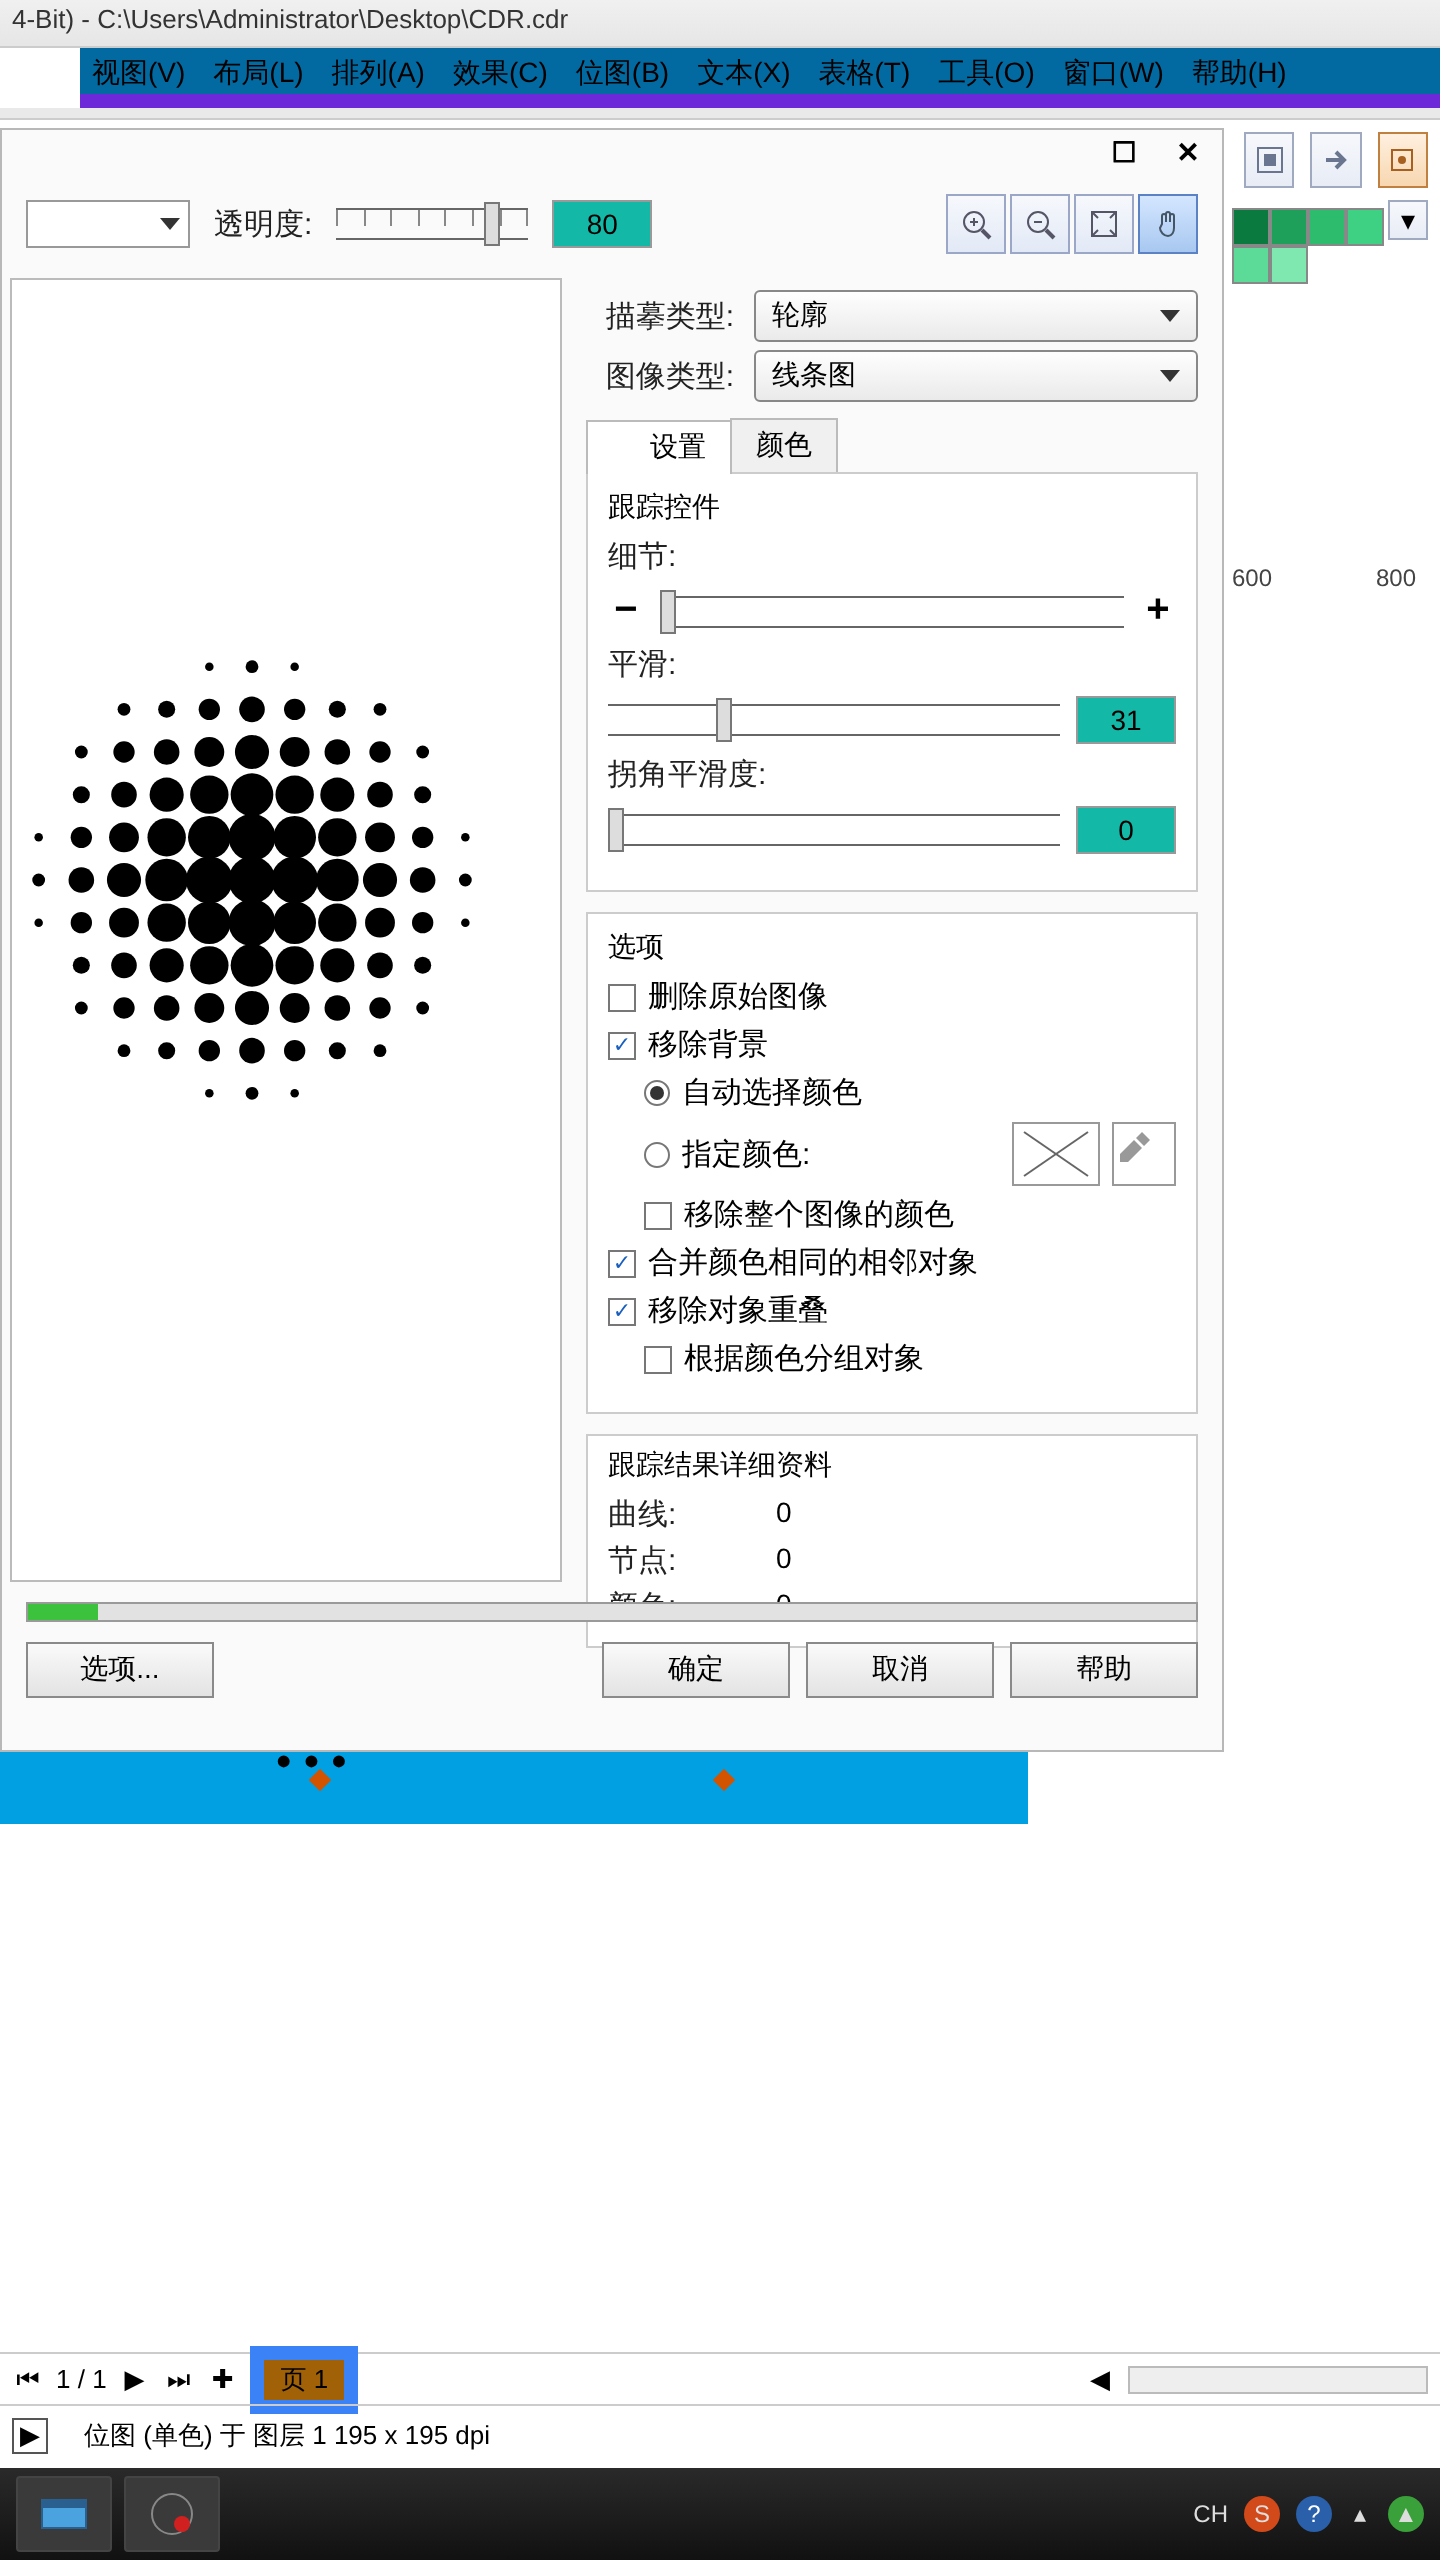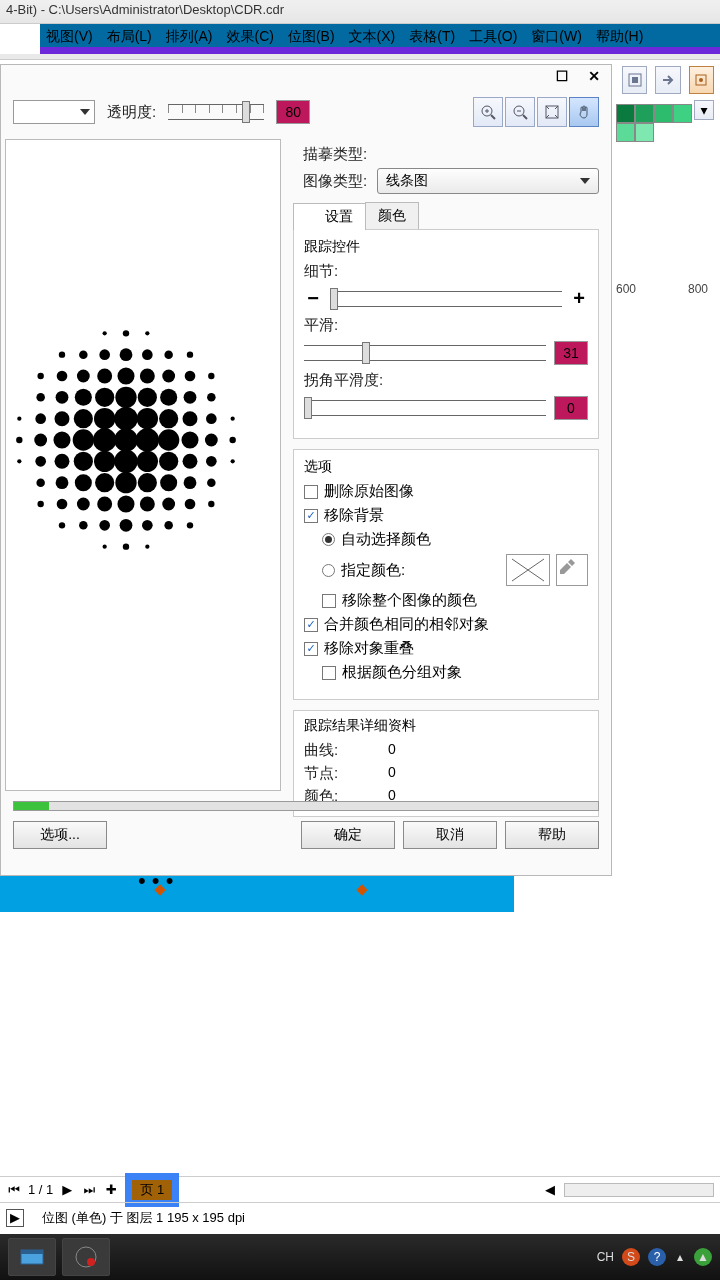--- a/index.html
+++ b/index.html
@@ -17,21 +17,21 @@
 .wbtn { width: 18px; height: 18px; display: flex; align-items: center; justify-content: center; cursor: pointer; font-weight: bold; }
 
 .toprow { display: flex; align-items: center; padding: 8px 12px; gap: 12px; }
 .combo { width: 82px; height: 24px; border: 1px solid #999; background: #fff; display: flex; align-items: center; justify-content: flex-end; padding-right: 4px; }
 .arrow-down { width: 0; height: 0; border-left: 5px solid transparent; border-right: 5px solid transparent; border-top: 6px solid #333; }
 .lbl { font-size: 15px; color: #222; }
 .slider { width: 96px; height: 16px; border-top: 1px solid #666; border-bottom: 1px solid #666; position: relative; display: flex; align-items: center; }
 .slider .ticks { position: absolute; inset: 0; display: flex; justify-content: space-between; }
 .slider .ticks i { width: 1px; height: 8px; background: #888; }
 .slider .thumb { position: absolute; top: -4px; width: 8px; height: 22px; background: #ddd; border: 1px solid #777; }
-.numbox { width: 34px; height: 24px; border: 1px solid #999; display: flex; align-items: center; justify-content: center; background: #be185d; }
+.numbox { width: 50px; height: 24px; border: 1px solid #999; display: flex; align-items: center; justify-content: center; background: #14b8a6; }
 
 .toolbtns { display: flex; gap: 2px; margin-left: auto; }
 .sqbtn { width: 30px; height: 30px; border: 1px solid #9aa7c7; background: linear-gradient(#f6f8fc,#e2e9f6); display: flex; align-items: center; justify-content: center; }
 .sqbtn.active { background: linear-gradient(#d4e6ff,#a8c8f0); border-color: #5a82c4; }
 
 .body2col { display: flex; height: 660px; }
 .preview { width: 276px; border: 1px solid #bbb; margin: 4px 0 4px 4px; background: #fff; position: relative; }
 .halftone { position: absolute; top: 140px; left: -40px; width: 320px; }
 
 .ctrls { flex: 1; padding: 6px 12px; }
@@ -295,20 +295,24 @@
             <circle cx="170" cy="50" r="2"></circle>
             <circle cx="130" cy="250" r="2"></circle>
             <circle cx="170" cy="250" r="2"></circle>
         </g>
       </svg>
     </div>
 
     <div class="ctrls">
       <div class="fldrow">
         <span class="lbl">描摹类型:</span>
+        <div class="selbox">
+            <span>轮廓</span>
+            <div class="arrow-down"></div>
+          </div>
       </div>
       <div class="fldrow">
         <span class="lbl">图像类型:</span>
         <div class="selbox">
             <span>线条图</span>
             <div class="arrow-down"></div>
           </div>
       </div>
 
       <div class="tabs">

